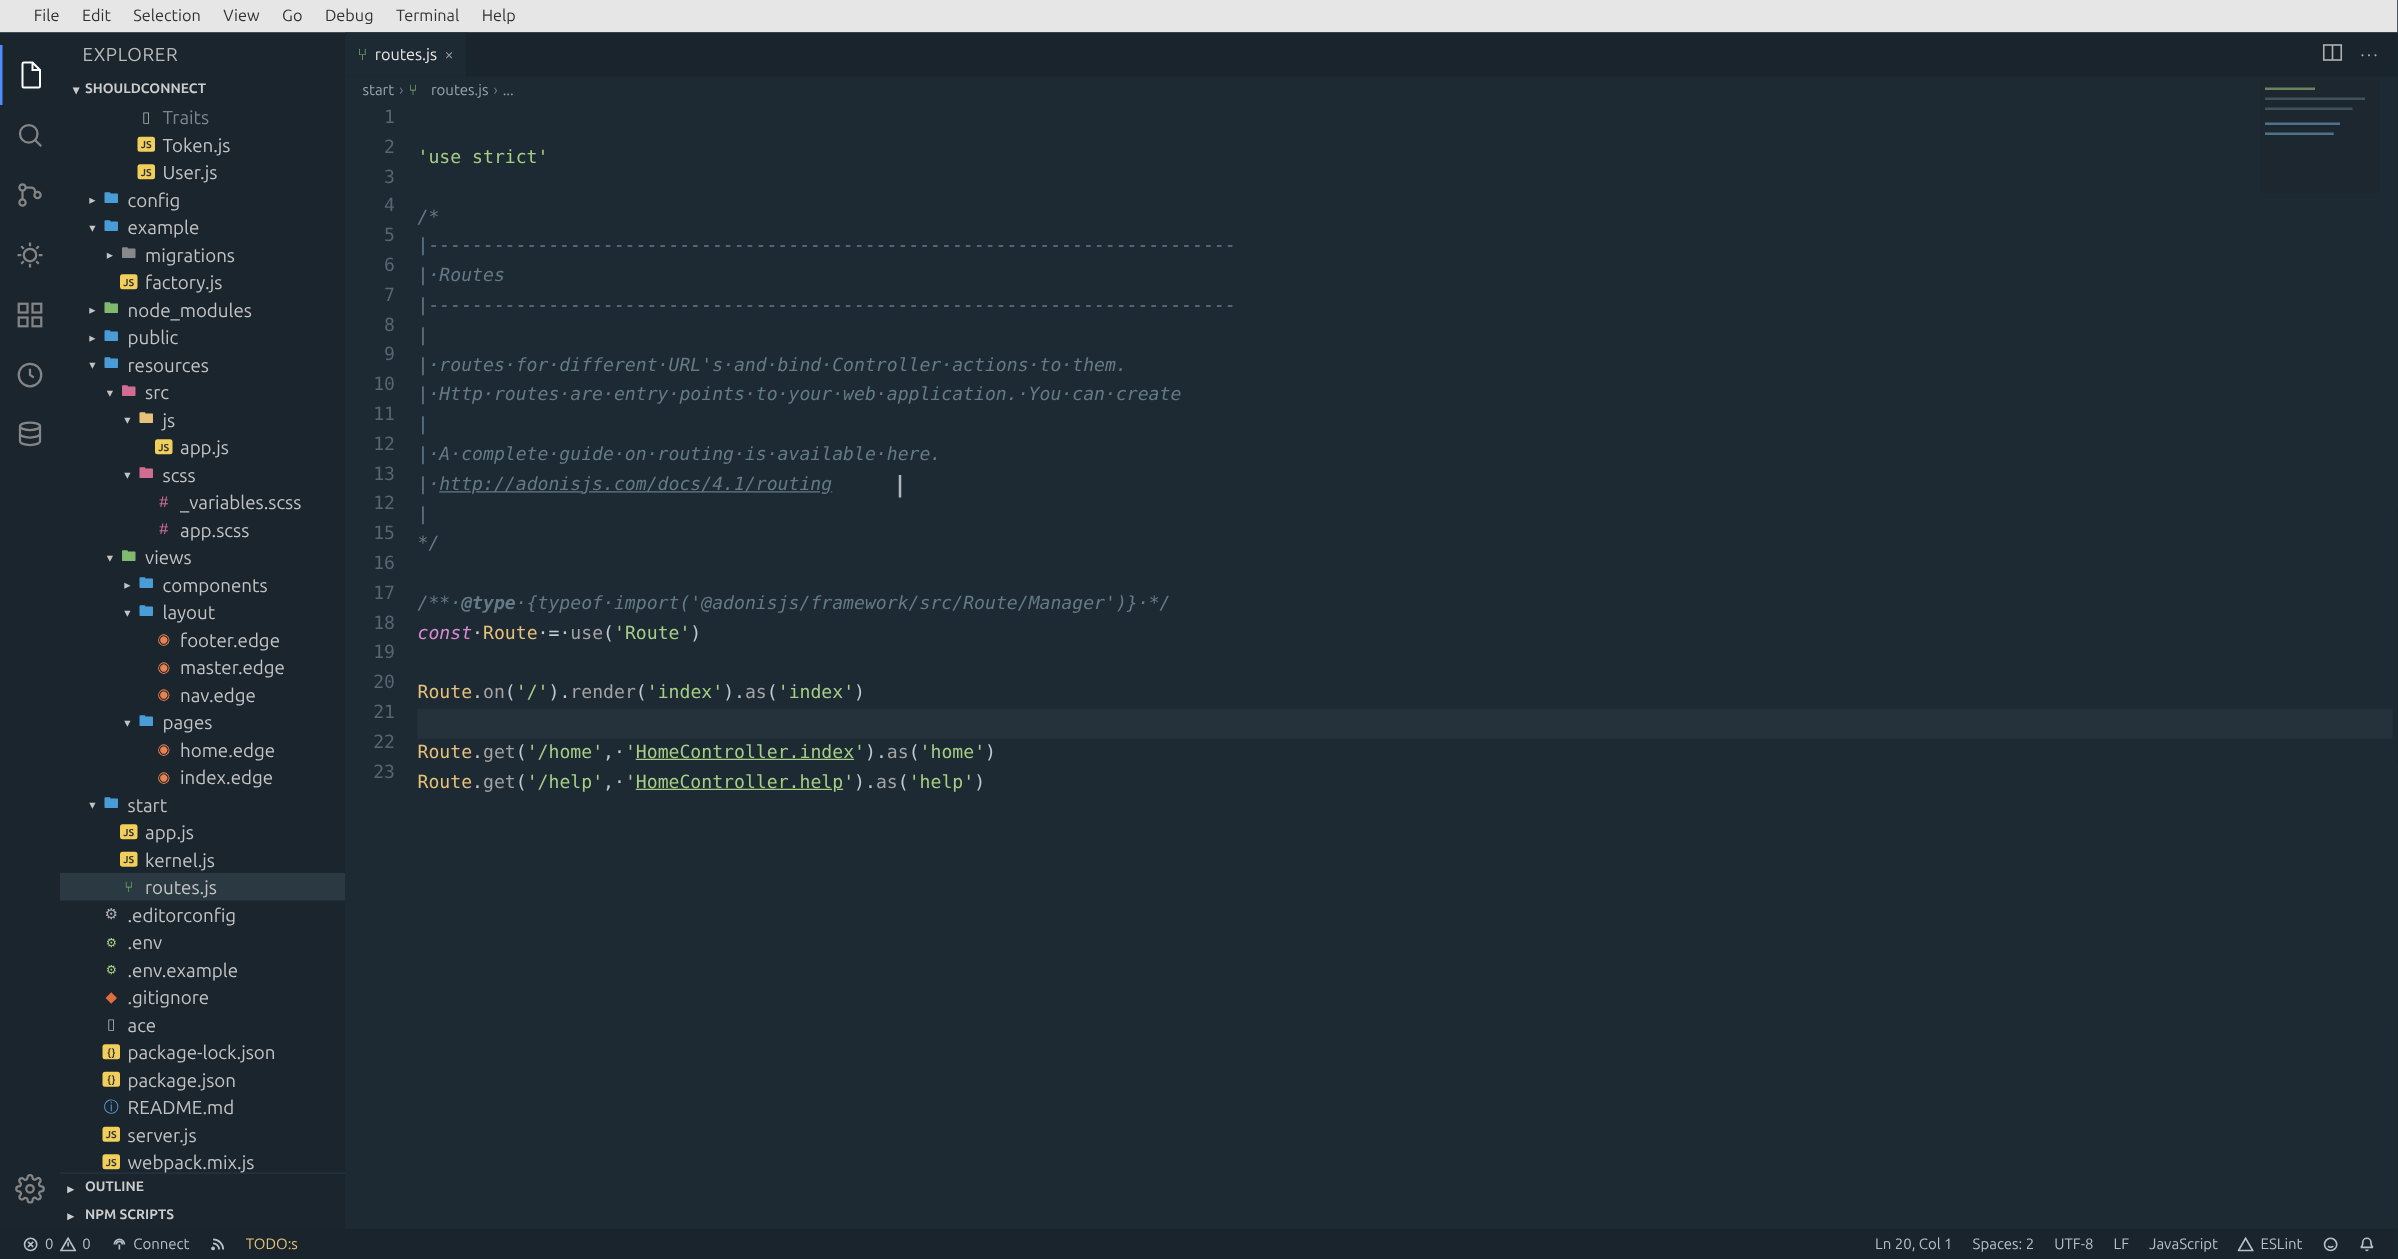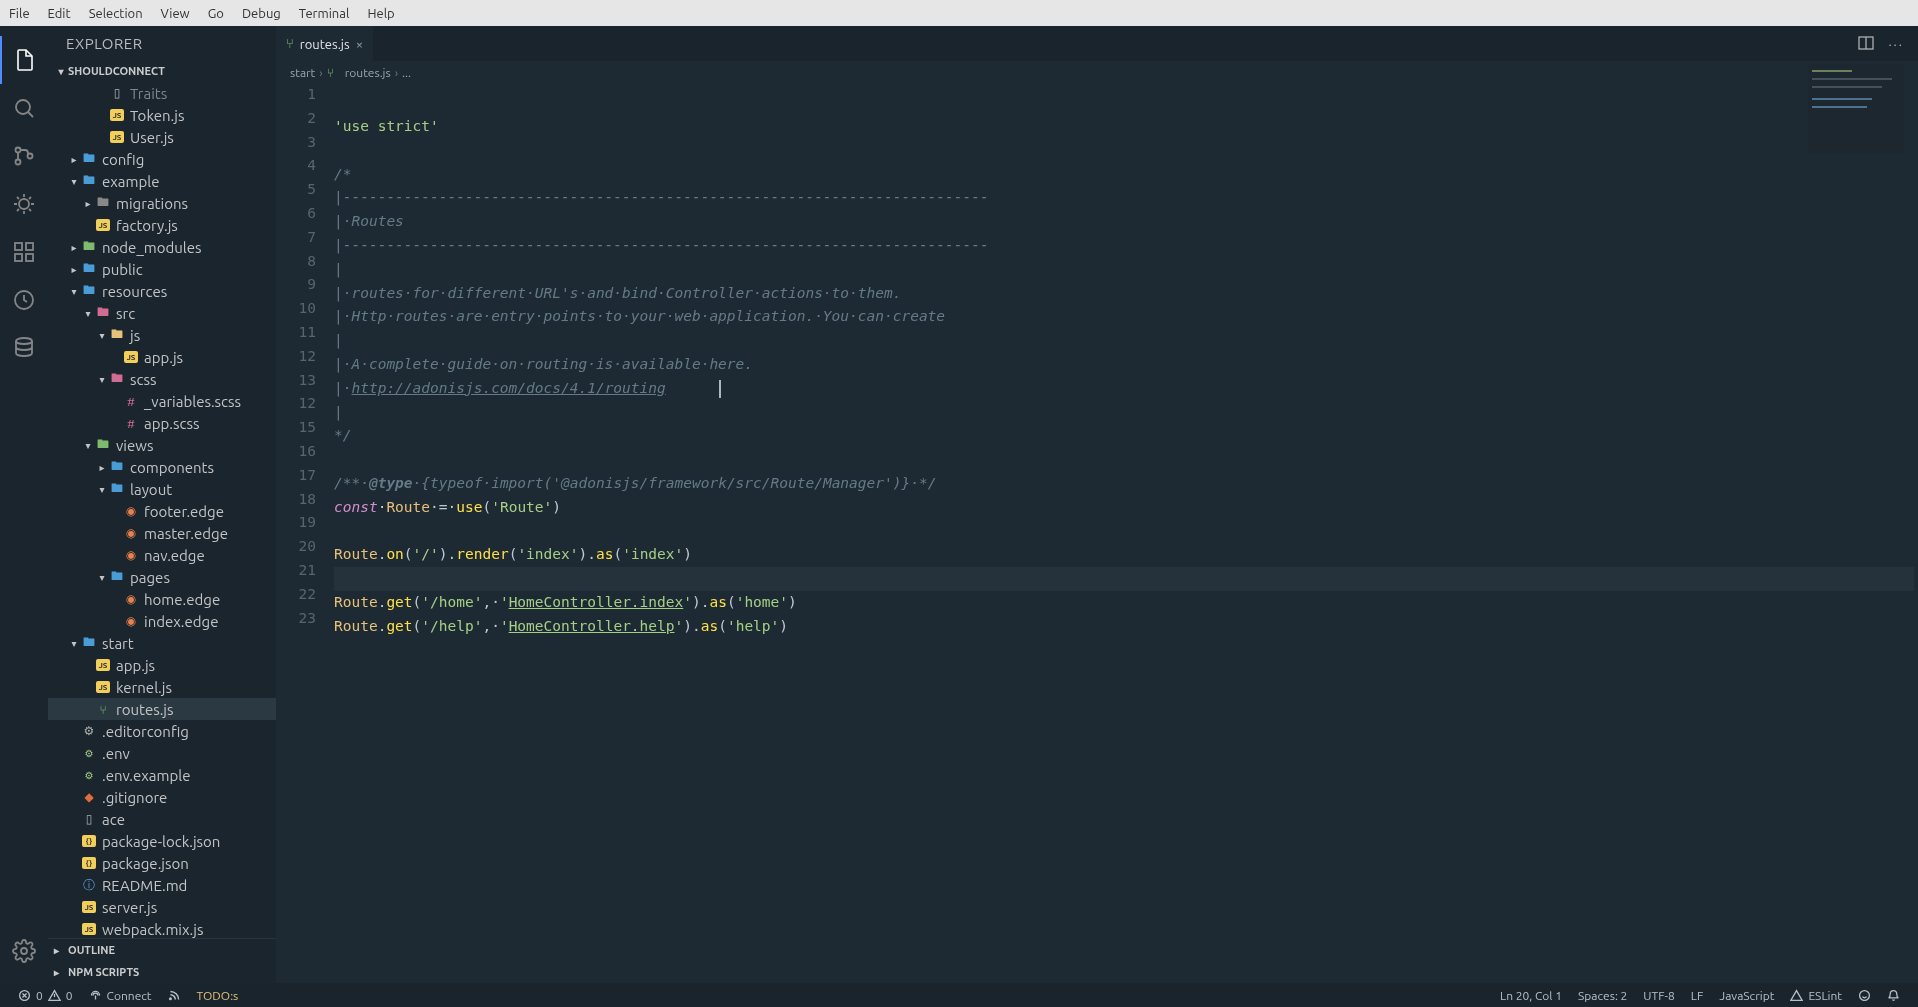--- a/index.html
+++ b/index.html
@@ -12,21 +12,21 @@
   height: 1007px;
   overflow: hidden;
   display: flex;
   flex-direction: column;
 }
 .menubar {
   height: 26px;
   background: #e6e6e6;
   display: flex;
   align-items: center;
-  padding: 0 0;
+  padding: 0 18px;
   color: #333;
   font-size: 13px;
 }
 .menubar span { padding: 3px 9px; cursor: default; }
 .main {
   flex: 1;
   display: flex;
   background: #1e2a33;
   overflow: hidden;
 }
@@ -206,21 +206,21 @@
   opacity: 0.6;
 }
 .minimap .mm1 { position:absolute; top:6px; left:4px; width:40px; height:2px; background:#9fbf7a;}
 .minimap .mm2 { position:absolute; top:14px; left:4px; width:80px; height:2px; background:#5a6b78;}
 .minimap .mm3 { position:absolute; top:22px; left:4px; width:70px; height:2px; background:#5a6b78;}
 .minimap .mm4 { position:absolute; top:34px; left:4px; width:60px; height:2px; background:#6fa3c7;}
 .minimap .mm5 { position:absolute; top:42px; left:4px; width:55px; height:2px; background:#6fa3c7;}
 .c-str { color:#a6cf86; }
 .c-com { color:#647a87; font-style:italic; }
 .c-kw { color:#d88bd1; font-style:italic;}
-.c-func { color:#fde047; }
+.c-func { color:#a3a3a3; }
 .c-id { color:#e6c17a; }
 .c-ul { text-decoration: underline; }
 .c-dot { color:#c0c8d0;}
 .cursor-caret {
   position:absolute;
   left: 385px;
   top: calc(11 * 23.8px + 3px);
   width: 1px;
   height: 18px;
   border-left: 1px solid #aeb7be;

